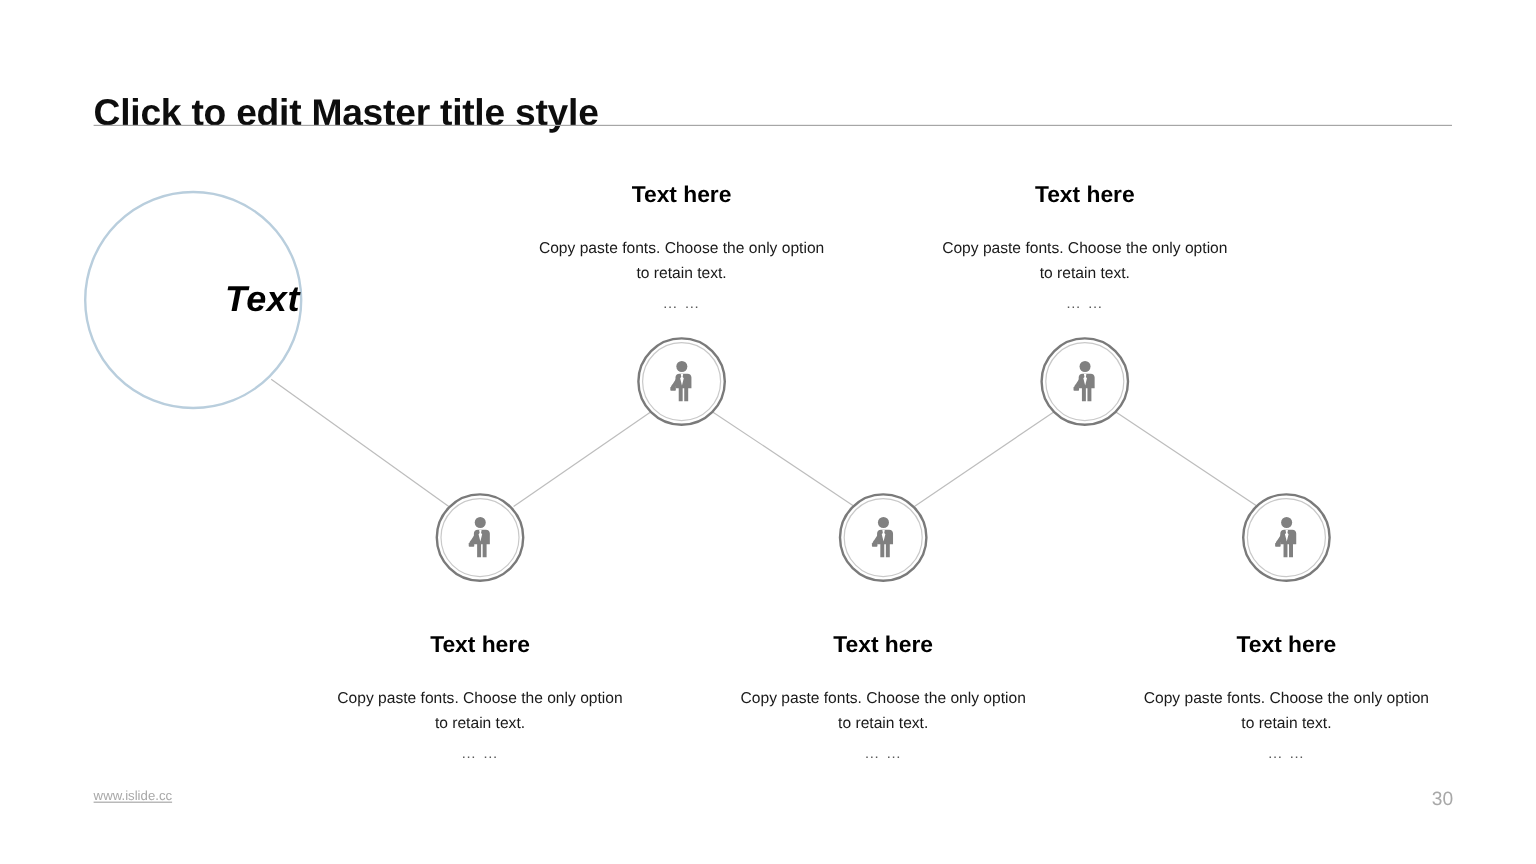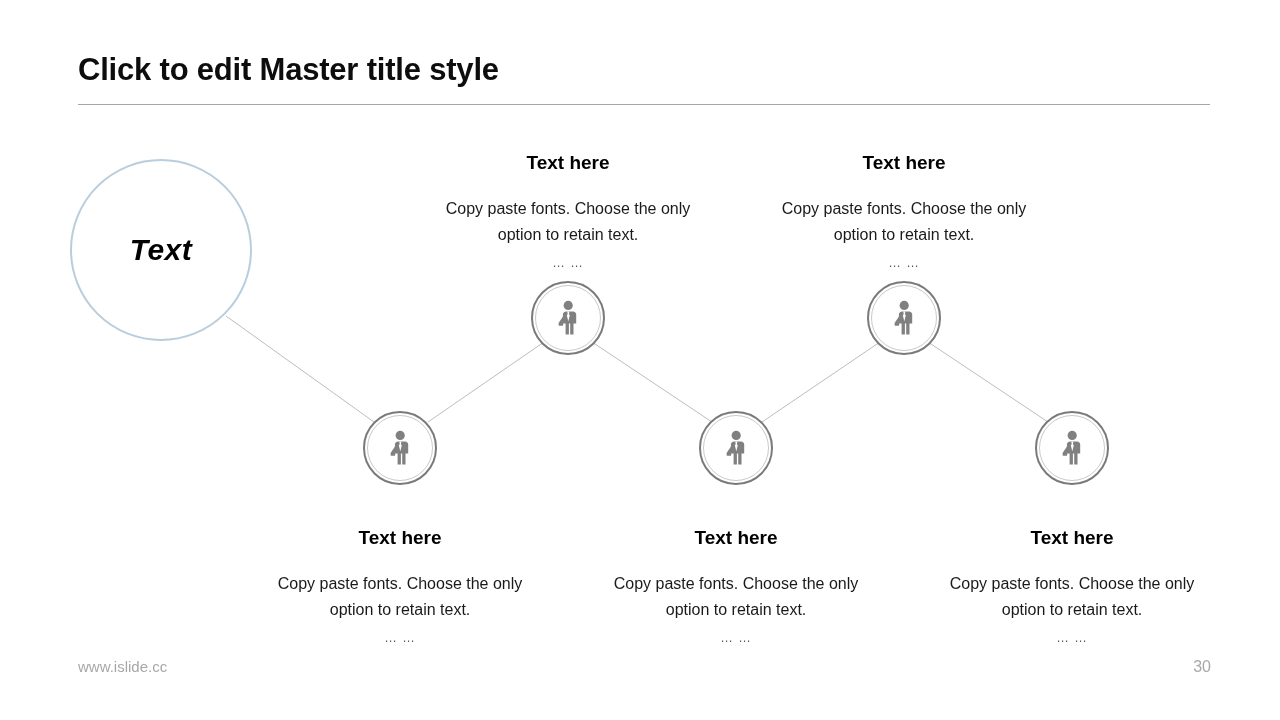--- a/index.html
+++ b/index.html
@@ -19,21 +19,21 @@
   .slide {
     position: absolute;
     inset: 0;
     background: #ffffff;
   }
 
   
   .title {
     position: absolute;
     left: 78px;
-    top: 52px;
+    top: 76px;
     font-size: 31px;
     font-weight: bold;
     color: #0d0d0d;
     letter-spacing: -0.2px;
     white-space: nowrap;
   }
   .title-rule {
     position: absolute;
     left: 78px;
     top: 104px;
@@ -57,21 +57,21 @@
     position: absolute;
     left: 70px;
     top: 159px;
     width: 182px;
     height: 182px;
     border-radius: 50%;
     border: 2px solid #b9cedd;
     box-sizing: border-box;
     display: flex;
     align-items: center;
-    justify-content: center;
+    justify-content: flex-end;
     background: #ffffff;
   }
   .hero-circle-label {
     font-size: 30px;
     font-weight: bold;
     font-style: italic;
     color: #000000;
     letter-spacing: 0.5px;
   }
 
@@ -109,40 +109,41 @@
     margin-top: 16px;
   }
   .block-title {
     font-size: 19px;
     font-weight: bold;
     color: #000000;
     margin: 0 0 21px 0;
     line-height: 1.2;
   }
   .block-body {
-    font-size: 16px;
+    font-size: 13px;
     color: #1a1a1a;
     line-height: 1.62;
     margin: 0;
     padding: 0 14px;
   }
   .block-dots {
     font-size: 12.6px;
     color: #595959;
     margin-top: 8px;
     letter-spacing: 1px;
   }
 
   
   .footer-url {
     position: absolute;
     left: 78px;
     top: 658px;
-    font-size: 15px;
+    font-size: 11px;
     color: #a8a8a8;
+    text-decoration: underline;
   }
   .footer-page {
     position: absolute;
     left: 1175px;
     top: 658px;
     width: 36px;
     text-align: right;
     font-size: 16px;
     color: #a8a8a8;
   }

